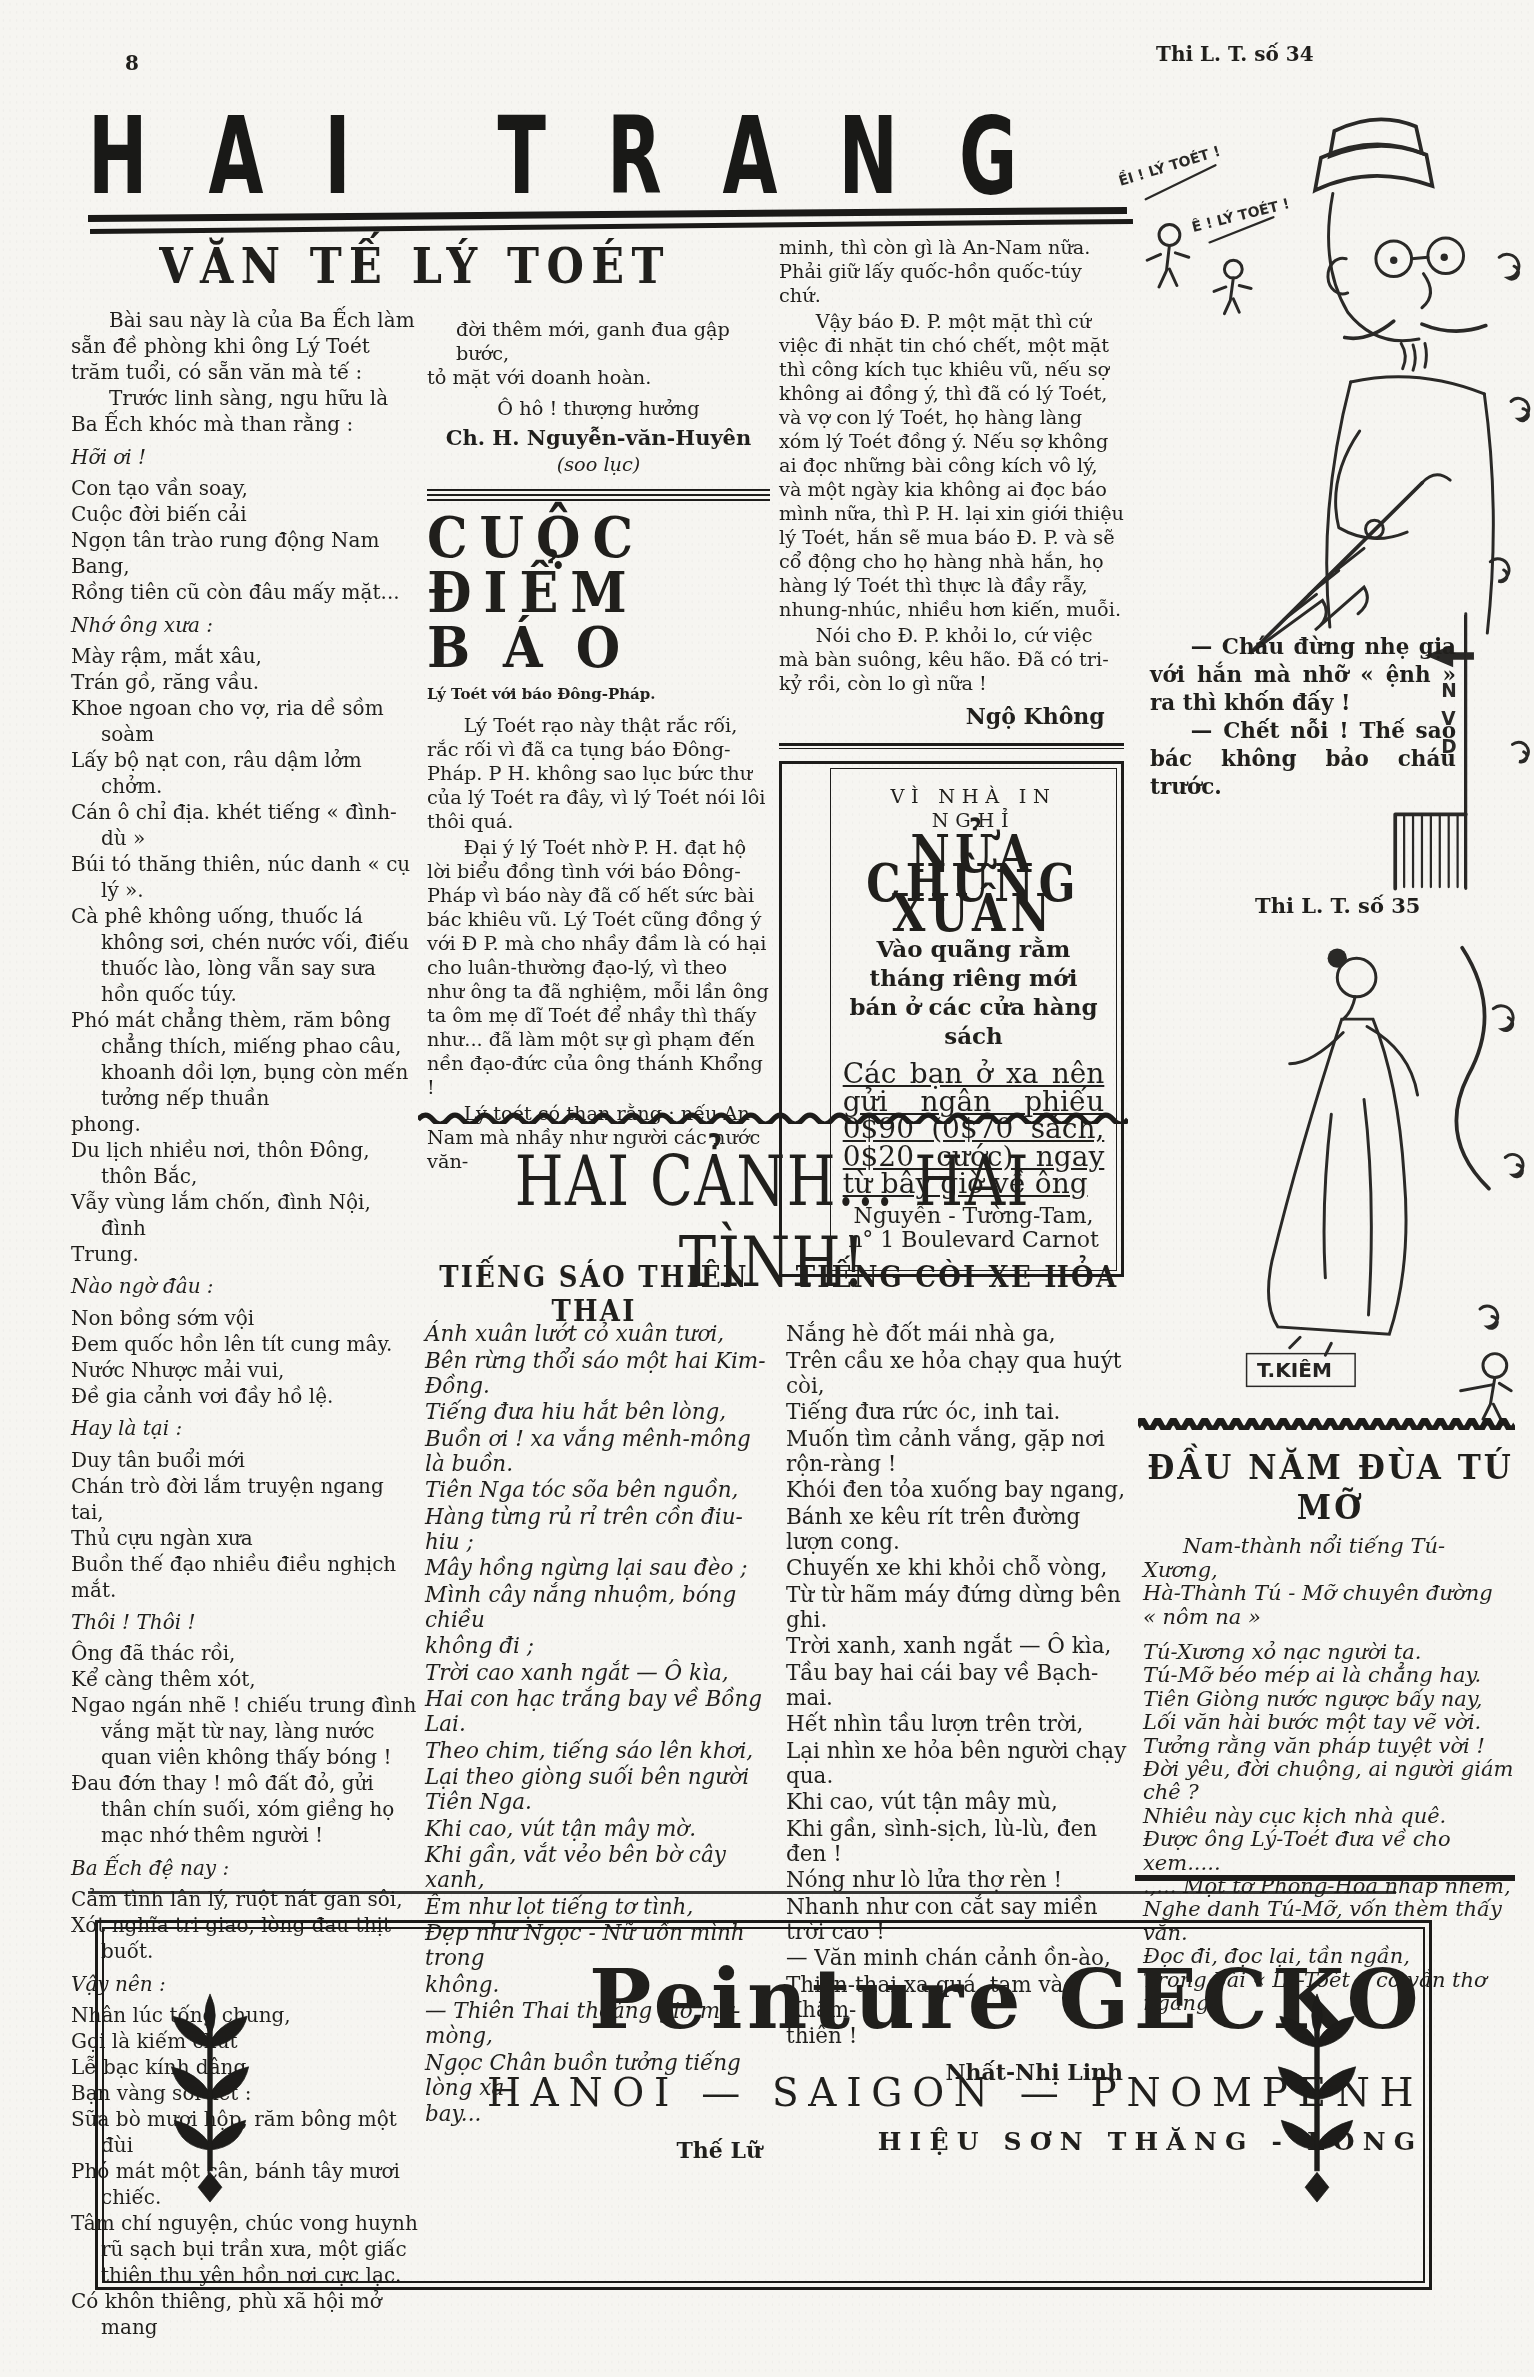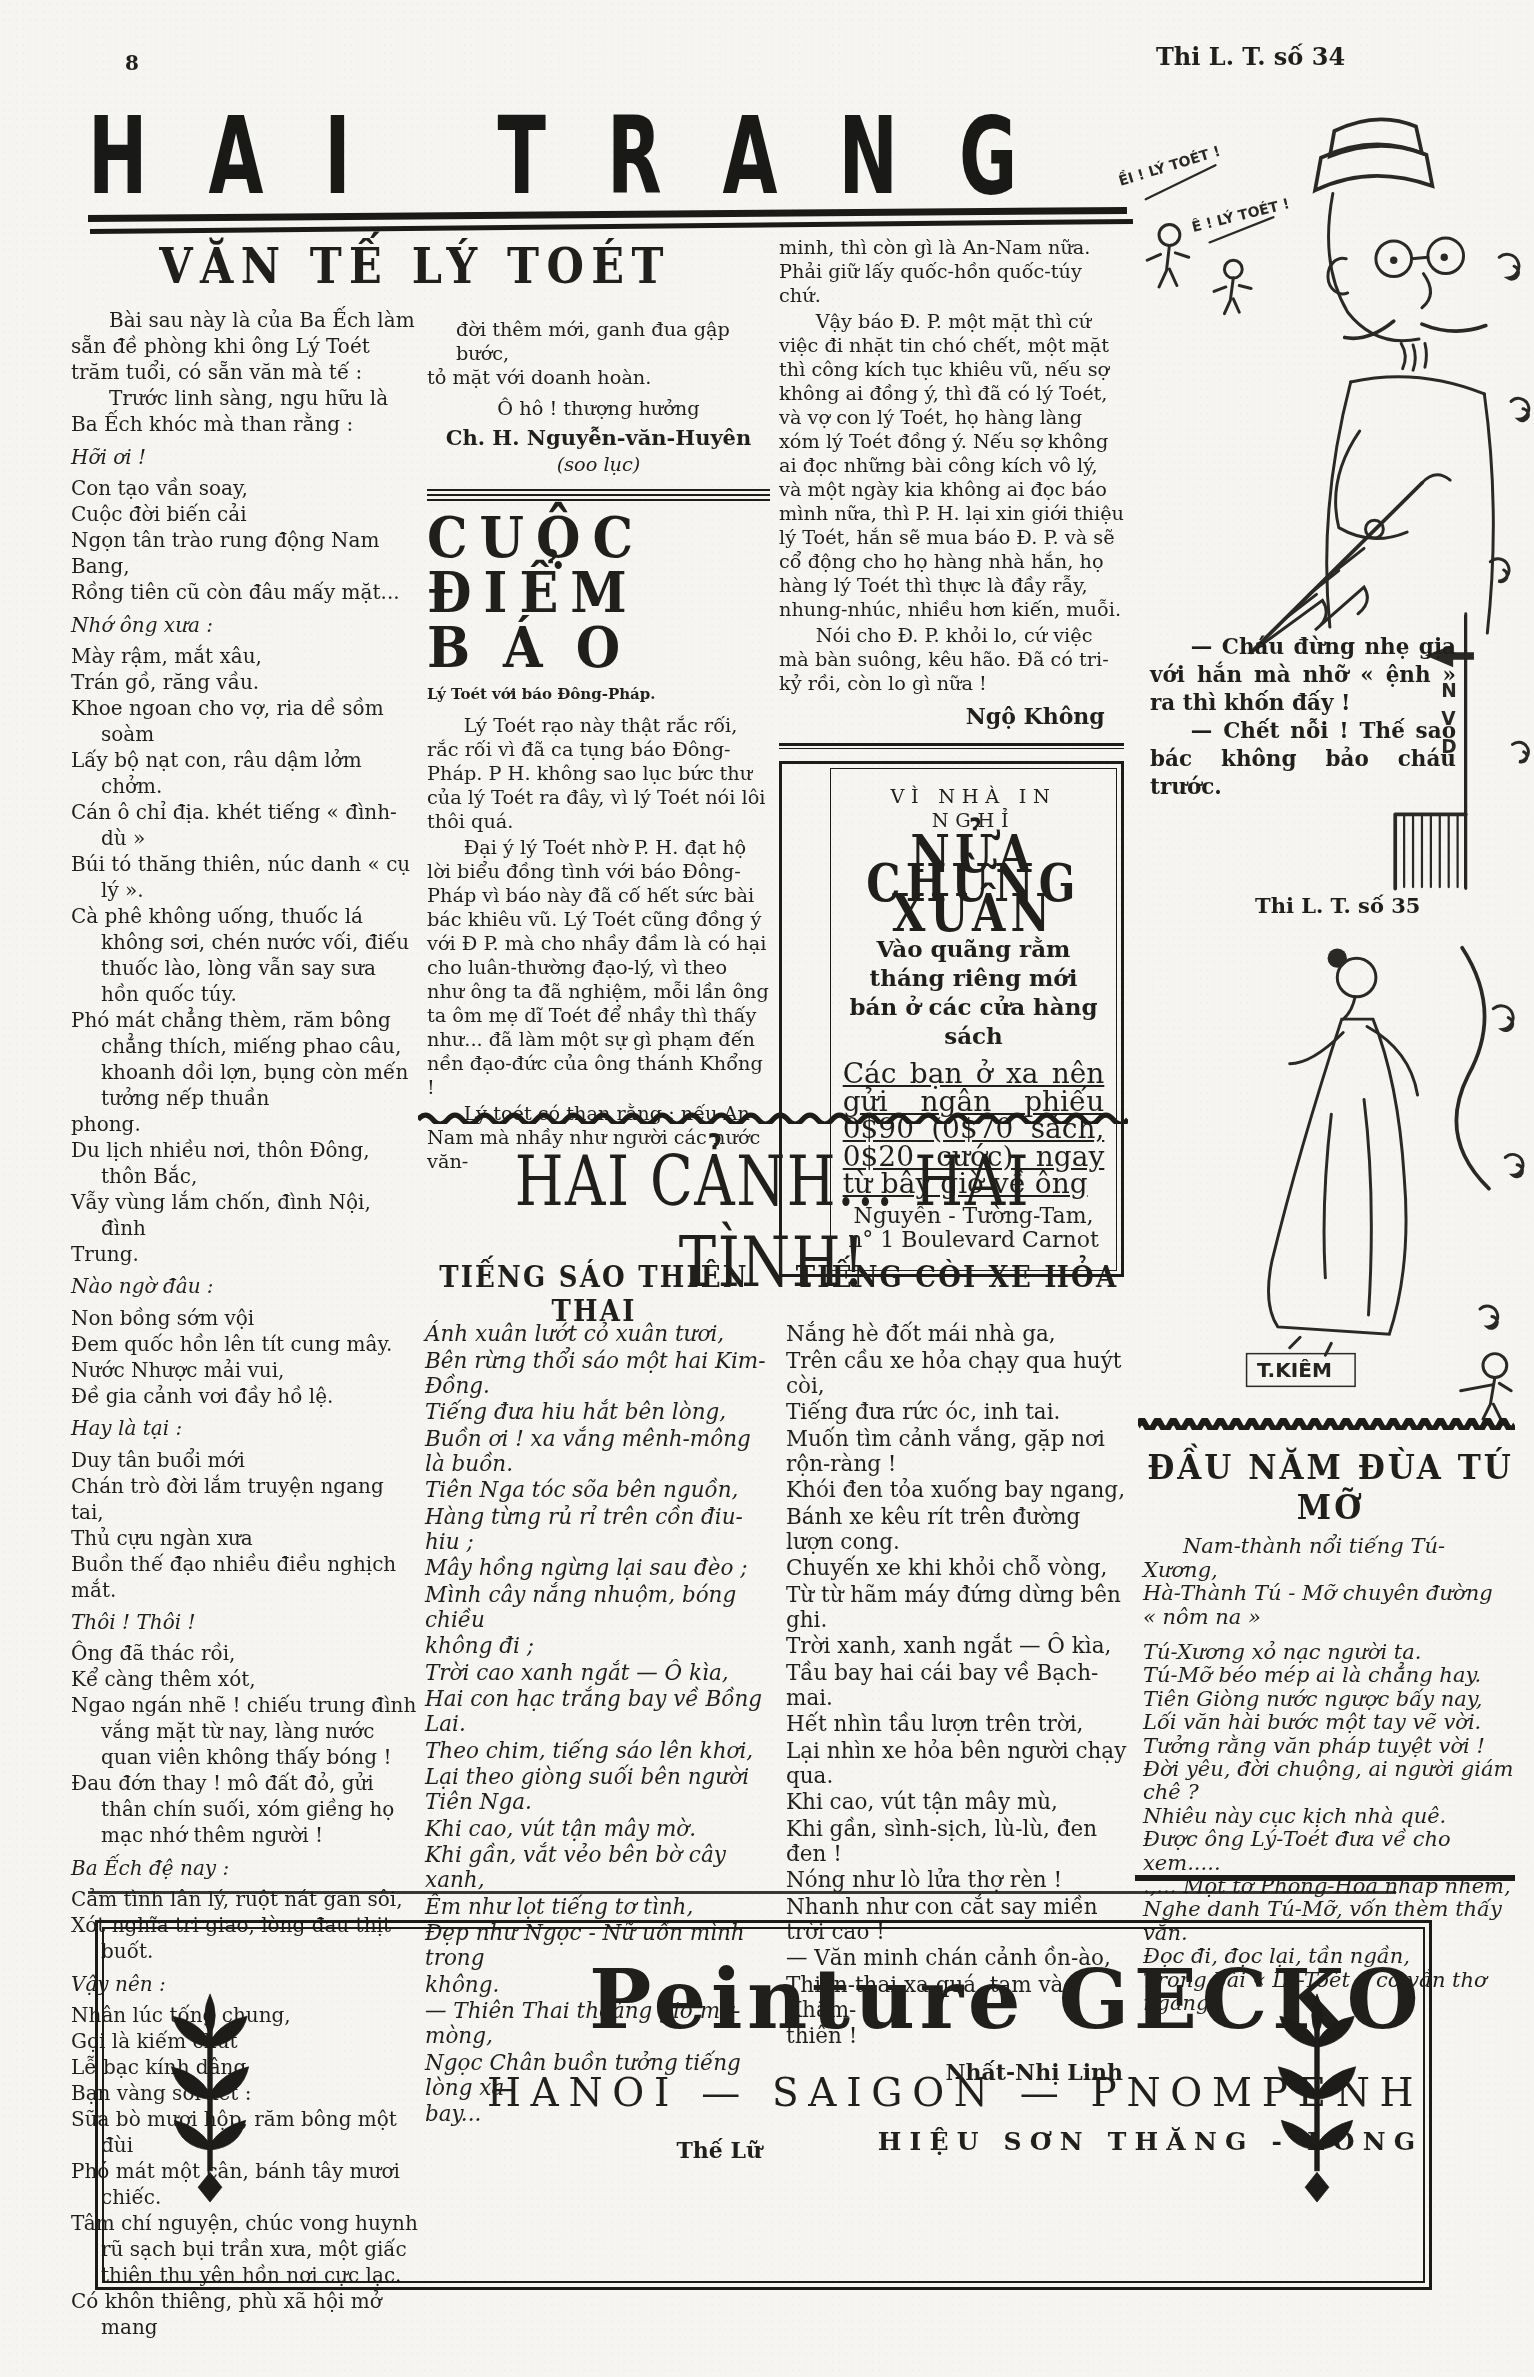--- a/index.html
+++ b/index.html
@@ -4,21 +4,21 @@
 <style>
   html,body{margin:0;padding:0;background:#d8d6d0;}
   .page{position:relative;width:1535px;height:2377px;background:#f6f5f1;overflow:hidden;
         font-family:"DejaVu Serif",serif;color:#201f1c;
         background-image:radial-gradient(rgba(40,38,34,.04) 0.7px,transparent 1px);
         background-size:6.7px 8.2px;}
   .abs{position:absolute;}
 
   
   .pagenum{left:125px;top:51px;font-size:20px;font-weight:700;}
-  .issue{left:1156px;top:42px;font-size:24px;font-weight:700;text-align:right;}
+  .issue{left:1156px;top:42px;font-size:20px;font-weight:700;text-align:right;}
   .masthead{left:88px;top:94px;width:1040px;white-space:nowrap;color:#191917;
             font-family:"DejaVu Sans",sans-serif;font-weight:700;font-size:71px;
             letter-spacing:61px;transform:scaleY(1.5);transform-origin:top left;}
   .mastrule-a{left:88px;top:211px;width:1039px;height:6.7px;background:#1b1a18;transform:rotate(-0.45deg);}
   .mastrule-b{left:90px;top:224px;width:1043px;height:5.2px;background:#1b1a18;transform:rotate(-0.55deg);}
 
   
   .lines .ln{text-align:left;}
   .s-c{text-align:center;}
   .s-ci{text-align:center;font-style:italic;margin:6.7px 0 5.2px;}

